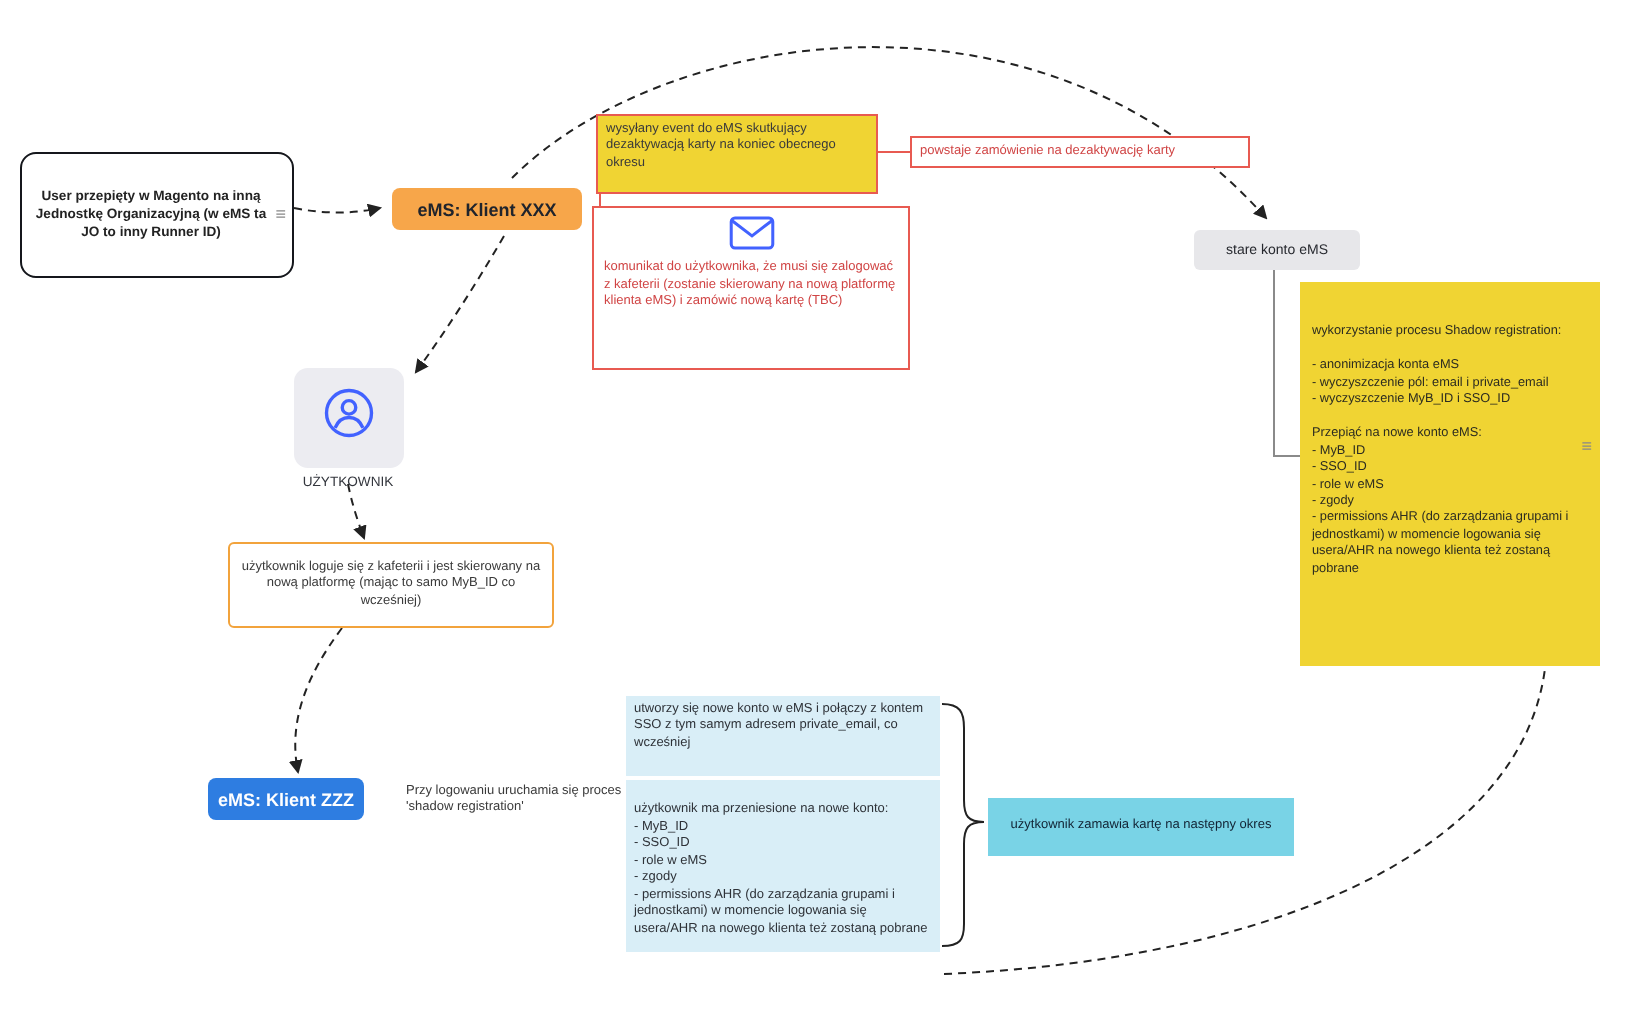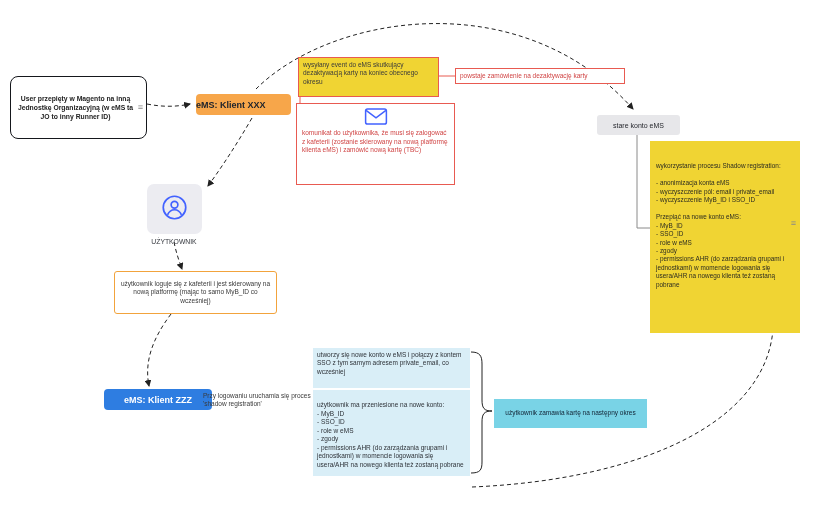--- a/index.html
+++ b/index.html
@@ -10,21 +10,21 @@
   .pre{white-space:pre-line;}
   #svg-layer{position:absolute;left:0;top:0;width:820px;height:507px;}
 
   .magento-note{left:10px;top:76px;width:137px;height:63px;border:1.5px solid #15171c;border-radius:8px;
     background:#fff;display:flex;align-items:center;justify-content:center;text-align:center;
     font-weight:bold;font-size:6.8px;line-height:1.35;padding:3px 10px 3px 4px;}
   .notes-icon{position:absolute;color:#8a8a8a;font-size:9px;line-height:1;}
   .magento-note .notes-icon{right:3px;top:26px;}
 
   .klient-xxx{left:196px;top:94px;width:95px;height:21px;background:#F7A64A;border-radius:4px;
-    display:flex;align-items:center;justify-content:flex-start;font-weight:bold;font-size:9px;color:#20242c;}
+    display:flex;align-items:center;justify-content:center;font-weight:bold;font-size:9px;color:#20242c;}
 
   .event-note{left:298px;top:57px;width:141px;height:40px;background:#F0D433;border:1px solid #E85A51;
     padding:3px 4px;color:#3a3a3a;}
 
   .order-note{left:455px;top:68px;width:170px;height:16px;background:#fff;border:1px solid #E85A51;
     color:#D04444;display:flex;align-items:center;padding:0 4px;}
 
   .message-note{left:296px;top:103px;width:159px;height:82px;background:#fff;border:1px solid #E85A51;
     color:#D04444;padding:4px 5px;}
   .message-note .env{display:block;text-align:center;margin-bottom:2px;}
@@ -37,21 +37,21 @@
   .shadow-note .notes-icon{right:4px;top:78px;}
 
   .user-icon-box{left:147px;top:184px;width:55px;height:50px;background:#ECECF1;border-radius:7px;
     display:flex;align-items:center;justify-content:center;}
   .user-label{left:134px;top:238px;width:80px;text-align:center;font-size:6.8px;color:#33363d;}
 
   .login-note{left:114px;top:271px;width:163px;height:43px;background:#fff;border:1px solid #F2A33C;
     border-radius:3px;display:flex;align-items:center;justify-content:center;text-align:center;
     color:#3a3a3a;padding:2px 5px;}
 
-  .klient-zzz{left:104px;top:389px;width:108px;height:21px;background:#2E7DE1;border-radius:4px;
+  .klient-zzz{left:104px;top:389px;width:78px;height:21px;background:#2E7DE1;border-radius:4px;
     display:flex;align-items:center;justify-content:center;font-weight:bold;font-size:9px;color:#ffffff;}
 
   .shadow-text{left:203px;top:392px;width:112px;color:#3a3a3a;}
 
   .new-account-note{left:313px;top:348px;width:157px;height:40px;background:#D9EEF7;padding:3px 4px;color:#2e3238;}
   .transfer-note{left:313px;top:390px;width:157px;height:86px;background:#D9EEF7;padding:3px 4px;color:#2e3238;}
 
   .order-card-note{left:494px;top:399px;width:153px;height:29px;background:#79D3E6;
     display:flex;align-items:center;justify-content:center;text-align:center;color:#123;padding:0 10px;}
 </style>

